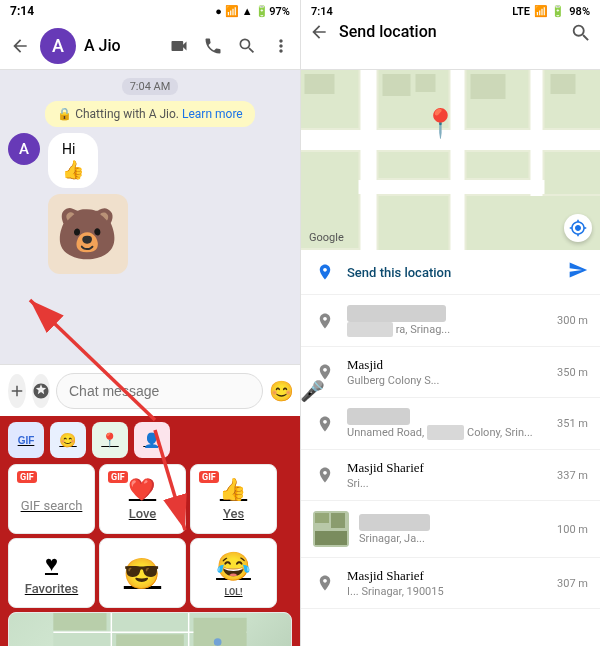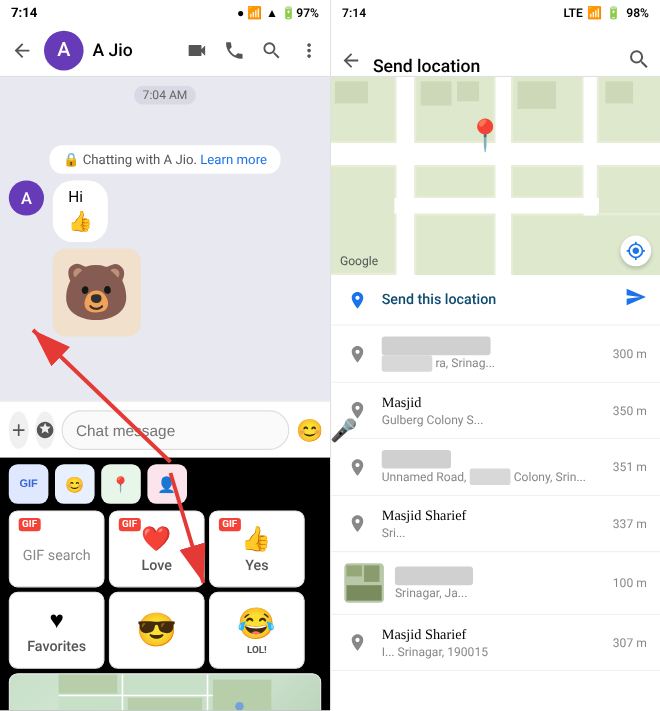--- a/index.html
+++ b/index.html
@@ -95,28 +95,27 @@
       text-align: center;
       font-size: 11px;
       color: #666;
       background: #d9d9e5;
       border-radius: 8px;
       padding: 2px 8px;
       align-self: center;
     }
 
     .chat-notification {
-      background: #ffffff;
+      background: #fef9c3;
       border-radius: 12px;
       padding: 6px 12px;
       font-size: 12px;
       color: #555;
       text-align: center;
       align-self: center;
-      margin-top: 31px;
     }
 
     .chat-notification a {
       color: #1a73e8;
       text-decoration: none;
     }
 
     .message-row {
       display: flex;
       align-items: flex-start;
@@ -191,24 +190,25 @@
       background: #fafafa;
     }
 
     .input-right-icons {
       display: flex; gap: 6px; align-items: center;
     }
 
     
     .bottom-tray {
       height: 230px;
-      background: #000000;
+      background: #b91c1c;
       display: flex;
       flex-direction: column;
       overflow: hidden;
+      text-decoration: underline;
     }
 
     .tray-top-icons {
       display: flex;
       align-items: center;
       padding: 6px 8px;
       gap: 6px;
     }
 
     .tray-icon-btn {
@@ -304,21 +304,21 @@
       justify-content: space-between;
       padding: 0 10px;
       font-size: 11px;
       font-weight: 600;
     }
 
     .right-header {
       height: 48px;
       background: #fff;
       display: flex;
-      align-items: flex-end;
+      align-items: flex-start;
       padding: 0 8px;
       gap: 10px;
       border-bottom: 1px solid #e0e0e0;
     }
 
     .right-header-title {
       flex: 1;
       font-size: 16px;
       font-weight: 500;
       color: #000;

